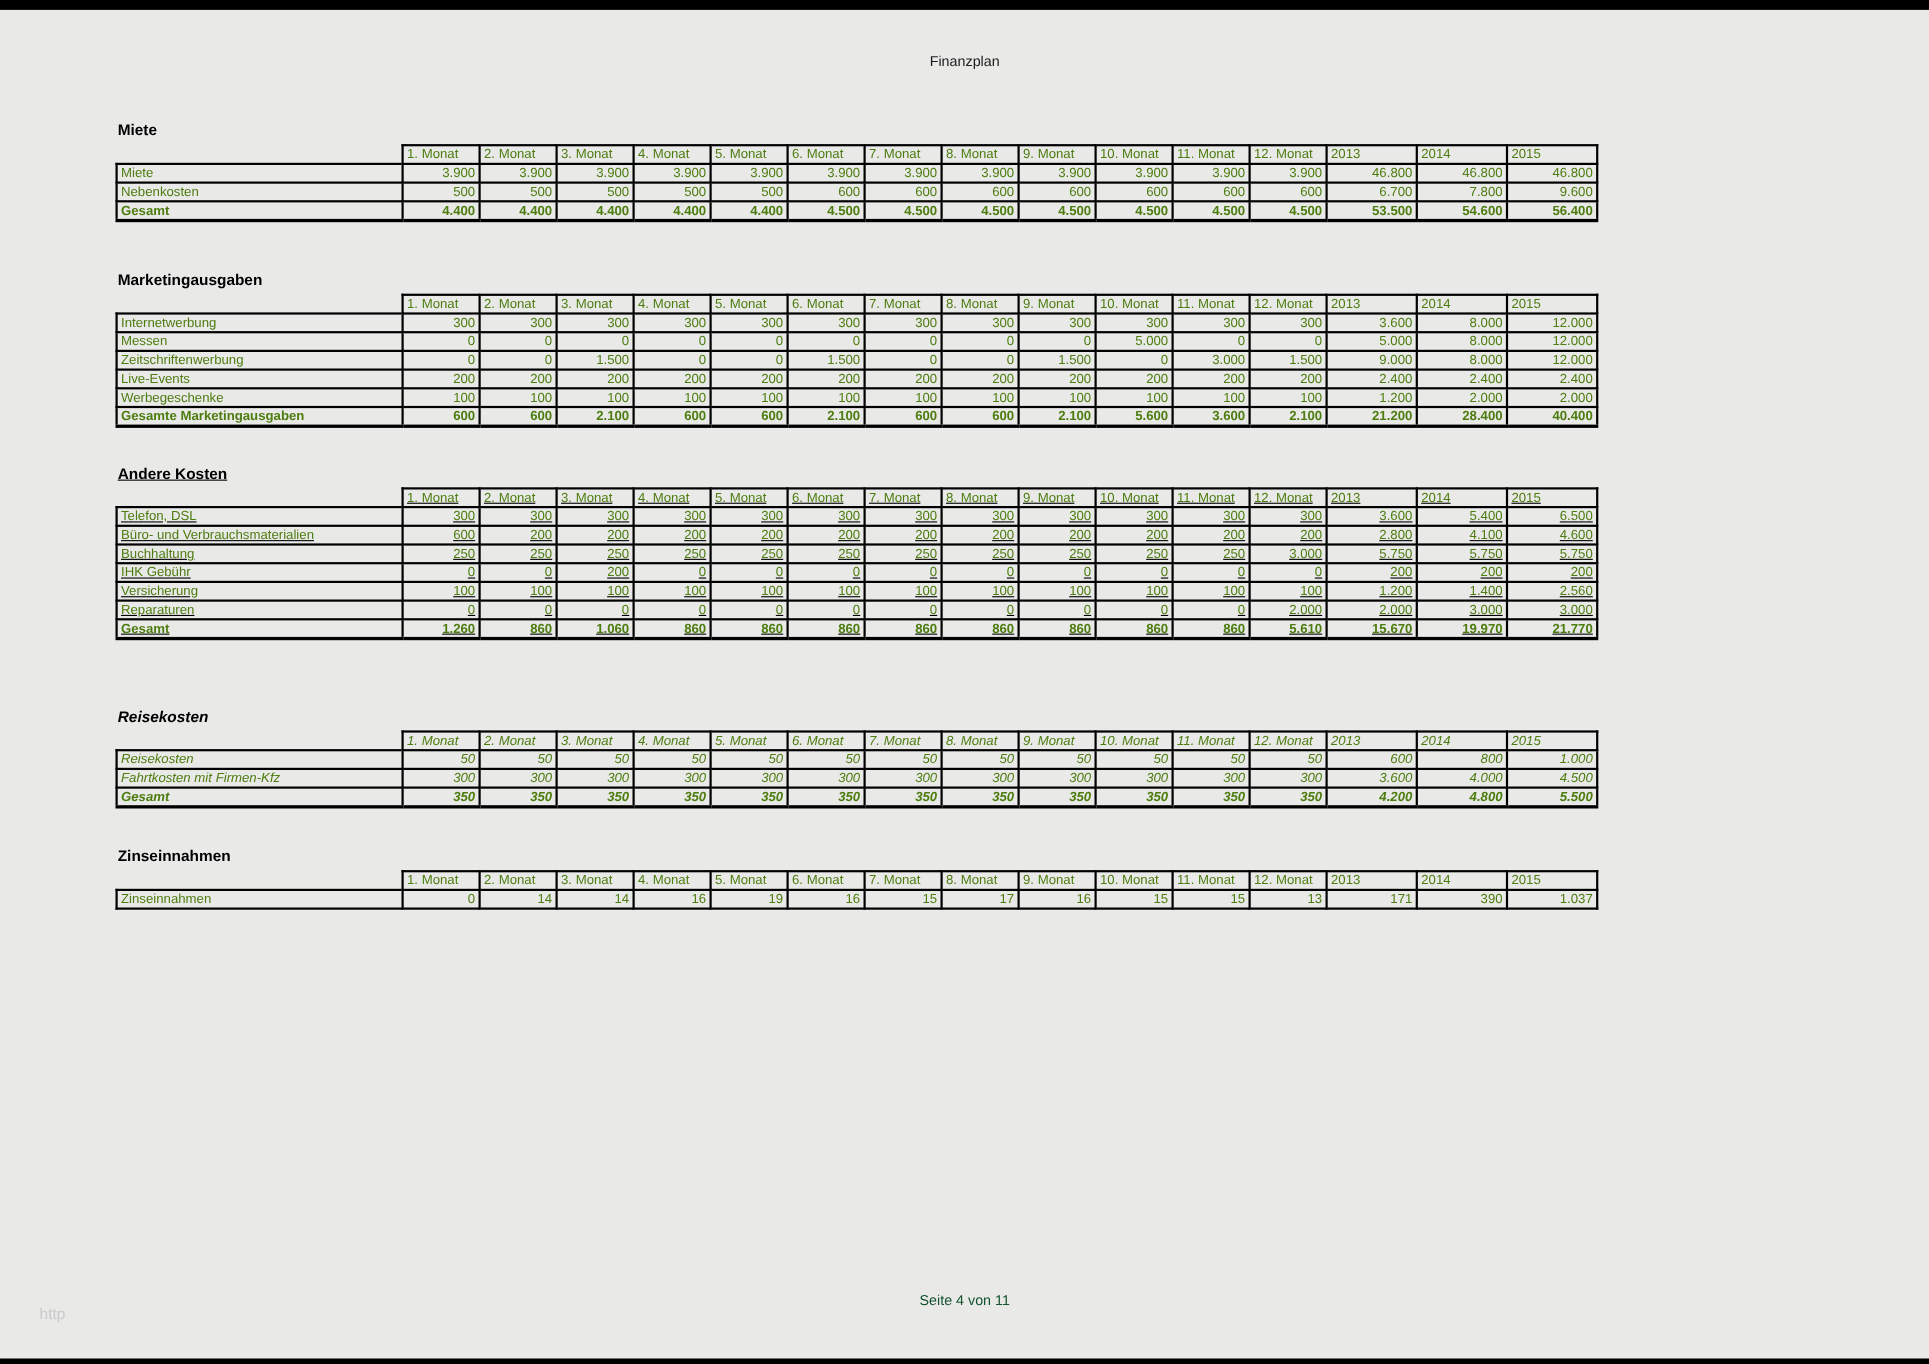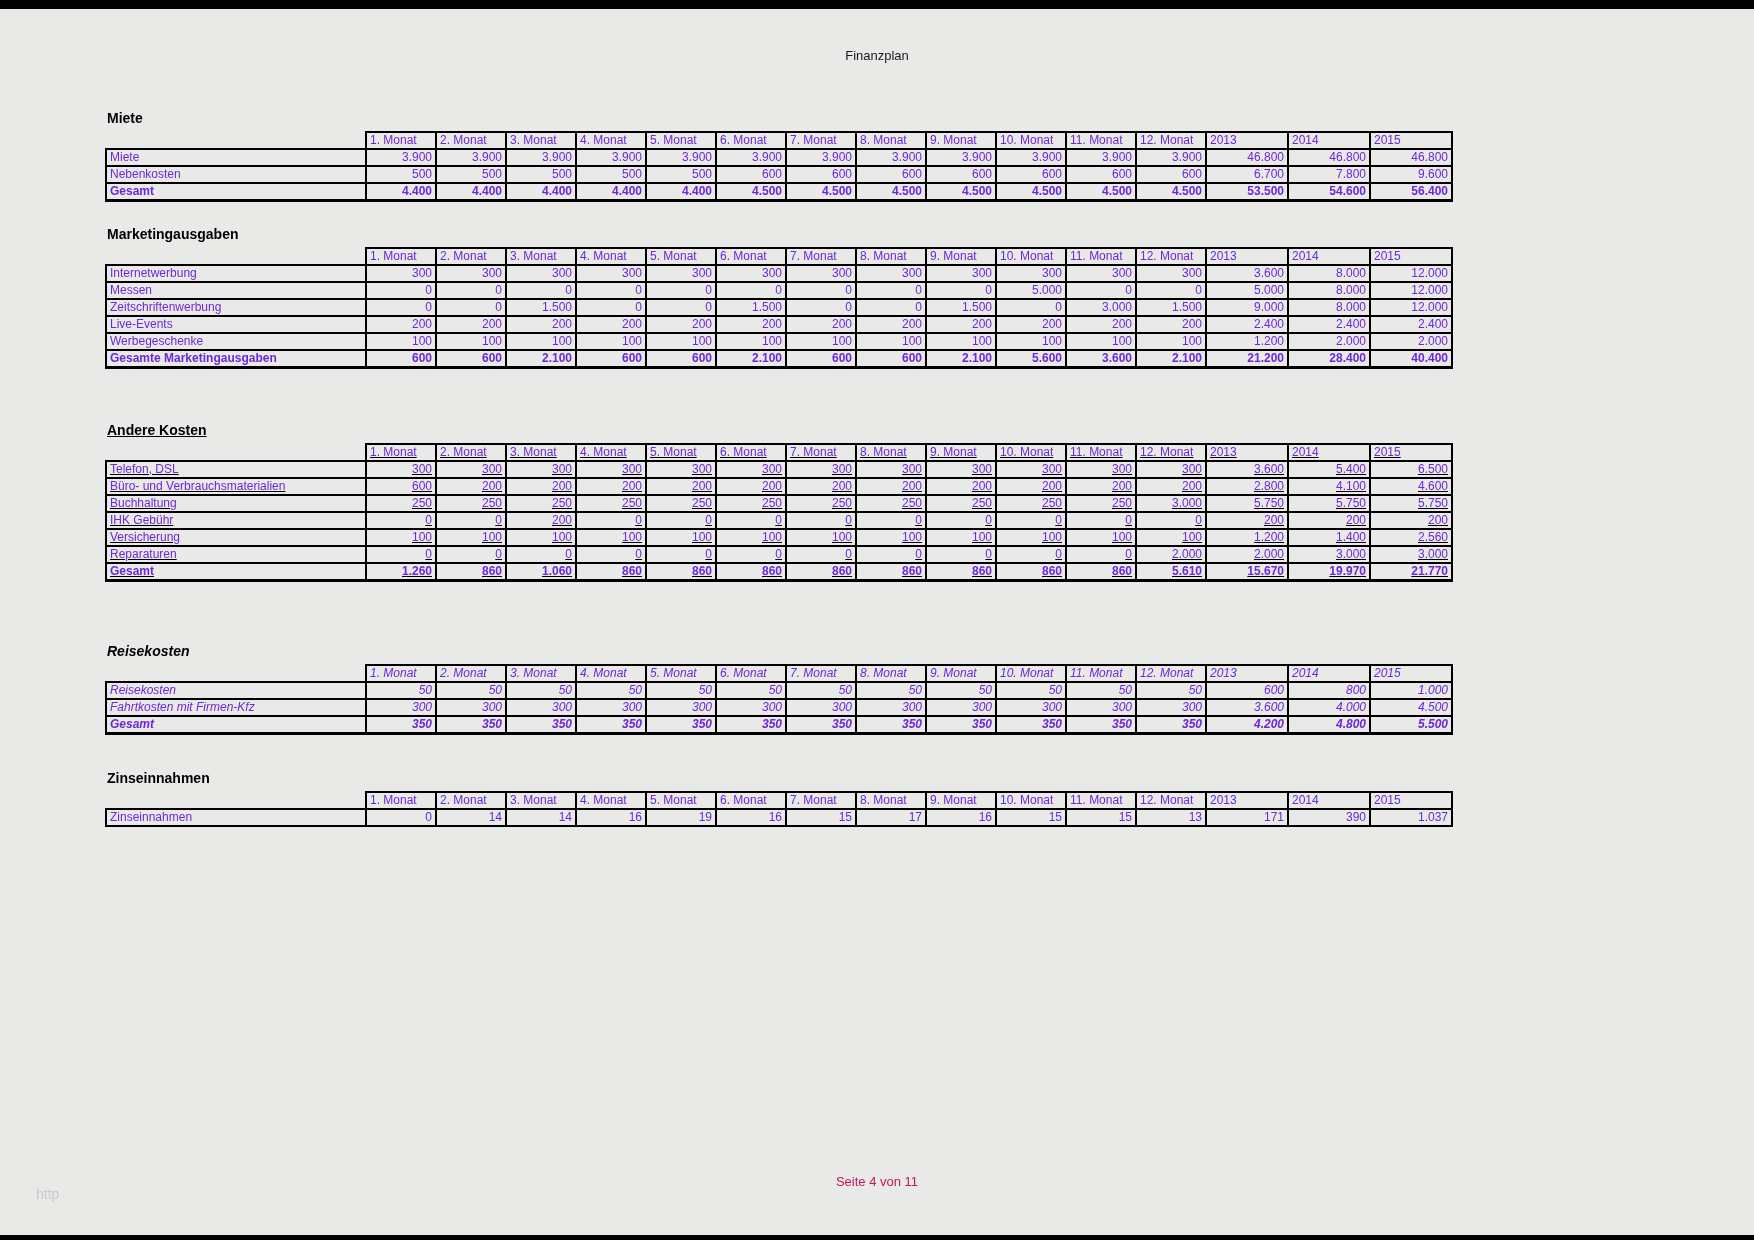--- a/index.html
+++ b/index.html
@@ -31,48 +31,48 @@
     top: 48px; left: 0; right: 0;
     text-align: center;
     font-size: 13px;
     color: #1a1a1a;
   }
   .footer {
     position: absolute;
     top: 1174px; left: 0; right: 0;
     text-align: center;
     font-size: 13px;
-    color: #be185d;
+    color: #14532d;
   }
   .watermark {
     position: absolute;
     left: 36px; top: 1186px;
     font-size: 14px;
     color: #c9c9c9;
   }
   section.fin-section {
     position: absolute;
     left: 105px;
   }
   .sec-0 { top: 110px; }
-  .sec-1 { top: 226px; }
+  .sec-1 { top: 246px; }
   .sec-2 { top: 422px; text-decoration: underline; }
   .sec-3 { top: 643px; font-style: italic; }
   .sec-4 { top: 770px; }
   .section-title {
     margin: 0 0 5px 2px;
     font-size: 14px;
     font-weight: bold;
     color: #000;
   }
   table.fin-table {
     border-collapse: collapse;
     table-layout: fixed;
     font-size: 12px;
-    color: #6d28d9;
+    color: #4d7c0f;
   }
   col.col-label { width: 260px; }
   col.col-month { width: 70px; }
   col.col-year  { width: 82px; }
   .fin-table th, .fin-table td {
     border: 2px solid #000;
     height: 15px;
     padding: 0 3px;
     line-height: 1.25;
     font-weight: normal;

